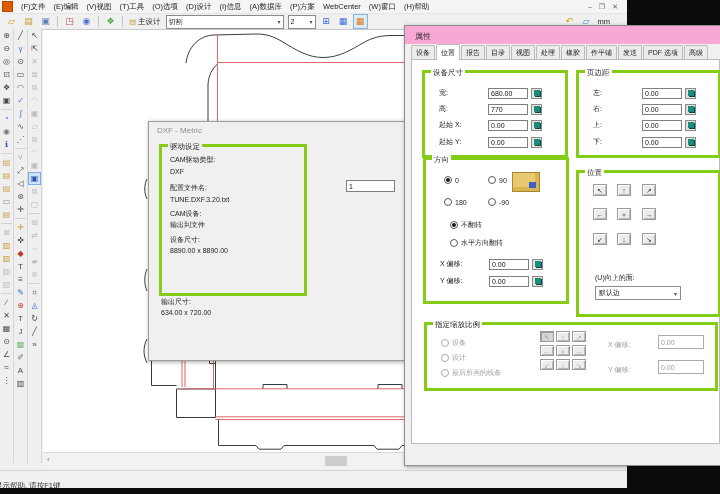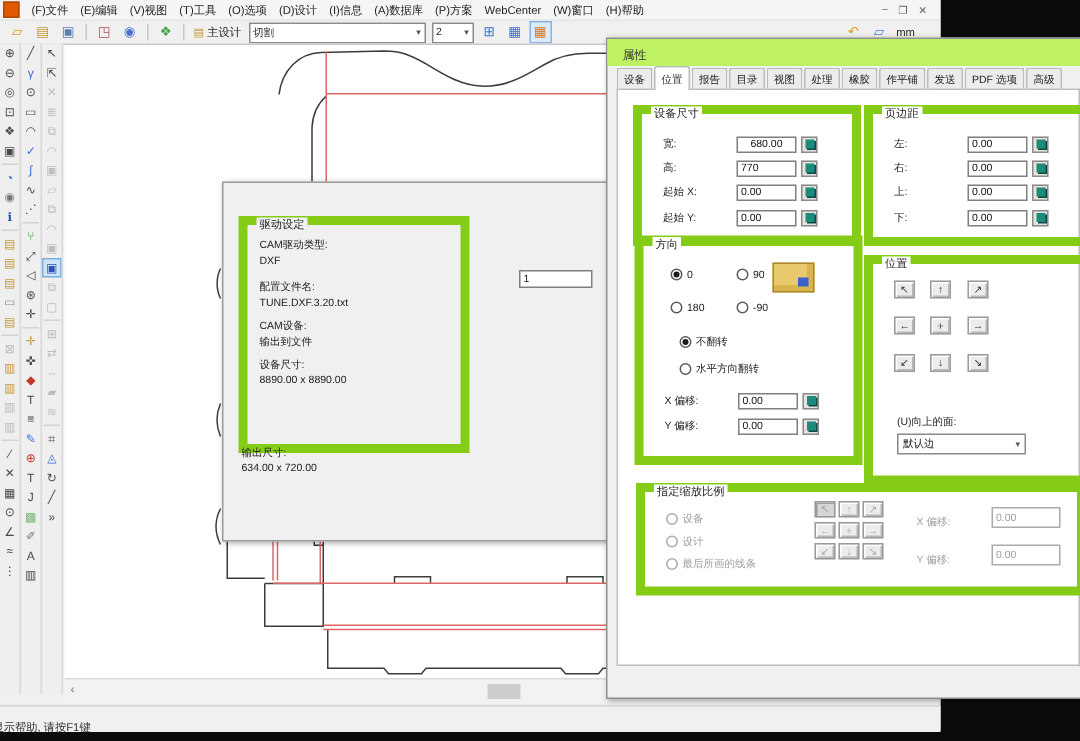--- a/index.html
+++ b/index.html
@@ -40,21 +40,21 @@
   #hscroll{position:absolute;left:43px;top:452px;width:584px;height:16px;background:#f2f2f2;border-top:1px solid #dadada}
   #hscroll .arr{position:absolute;left:4px;top:2px;font-size:8px;color:#777}
   #hscroll .thumb{position:absolute;left:282px;top:3px;width:22px;height:10px;background:#cdcdcd}
 
   
   #statusbar{position:absolute;left:0;top:470px;width:627px;height:17px;background:#f0f0f0;border-top:1px solid #d5d5d5;overflow:hidden}
   #statusbar span{position:relative;left:-5px;top:3px;font-size:7.5px;color:#333}
 
   
   .dialog{position:absolute;background:#f0f0f0;box-shadow:1px 1px 4px rgba(0,0,0,.35)}
-  .group{position:absolute;border:6px solid #84cc16}
+  .group{position:absolute;border:3px solid #84cc16}
   .group>.legend{position:absolute;top:-5px;left:6px;padding:0 2px;font-size:7.5px;color:#222;line-height:9px}
   .radio{width:8px;height:8px;border:1px solid #5a5a5a;border-radius:50%;background:#fff;display:inline-block;flex:0 0 auto;box-sizing:border-box}
   .radio.on::after{content:"";display:block;width:4px;height:4px;margin:1px;background:#1a1a1a;border-radius:50%}
   .radio.dis{border-color:#ababab}
   .checkbox{width:8px;height:8px;border:1px solid #5a5a5a;background:#fff;display:inline-block;flex:0 0 auto;box-sizing:border-box}
   .radio-row{display:flex;align-items:center;gap:3px;font-size:7px;color:#222}
   .radio-row.dis{color:#9f9f9f}
   .field-input{height:11px;background:#fff;border:1px solid #7f7f7f;font-size:7px;color:#111;padding:0 2px;box-sizing:border-box;font-family:inherit}
   .keypad{width:11px;height:11px;background:#e6e3dc;border:1px solid #8a8a8a;display:flex;align-items:center;justify-content:center;box-sizing:border-box}
   .keypad i{width:6px;height:6px;background:#1d8a7e;box-shadow:1px 1px 0 #0a4b44;display:block}
@@ -65,21 +65,21 @@
   .gbtn.dis{color:#aaa}
 
   
   #dxf{left:148px;top:121px;width:262px;height:238px;border:1px solid #9c9c9c;z-index:5}
   #dxf .titlebar{height:17px;font-size:8px;color:#8f8f8f;padding:4px 0 0 8px;box-sizing:border-box}
   .dxf-line{position:absolute;font-size:7px;color:#222;white-space:nowrap}
   #dxf-scale-input{position:absolute;left:197px;top:58px;width:49px;height:12px}
 
   
   #props{left:404px;top:25px;width:316px;height:439px;border:1px solid #8f8f8f;z-index:10}
-  #props .titlebar{height:18px;background:#bef264;font-size:8px;color:#333;padding:5px 0 0 10px;box-sizing:border-box}
+  #props .titlebar{height:18px;background:#f9a8d4;font-size:8px;color:#333;padding:5px 0 0 10px;box-sizing:border-box}
   #prop-tabs{position:absolute;left:6px;top:19px;height:15px;display:flex;align-items:flex-end}
   .tab{font-size:7px;color:#222;padding:2px 4px 2px;background:#ececec;border:1px solid #bcbcbc;border-bottom:none;border-radius:2px 2px 0 0;margin-right:1px;white-space:nowrap}
   .tab.active{background:#fff;position:relative;z-index:2;padding-top:3px}
   #prop-content{position:absolute;left:6px;top:33px;width:309px;height:385px;background:#fff;border:1px solid #bcbcbc;box-sizing:border-box;z-index:1}
   #prop-content .group>.legend{background:#fff}
   #dxf .group>.legend{background:#f0f0f0}
   #orient-preview{position:absolute;left:86px;top:12px;width:26px;height:18px;background:#e9c96d;border:1px solid #a8882f;box-shadow:inset -4px -4px 0 #d9b44f}
   #orient-preview::after{content:"";position:absolute;right:3px;bottom:3px;width:7px;height:6px;background:#3a62c8}
   #side-up-dd{position:absolute;left:16px;top:113px;width:86px;height:14px}
   .combo{background:#fff;border:1px solid #8a8a8a;display:flex;align-items:center;font-size:7px;color:#222;padding:0 3px;box-sizing:border-box}
@@ -254,20 +254,23 @@
     <span class="arr">‹</span>
     <span class="thumb"></span>
   </div>
 
   <div id="statusbar">
     <span>显示帮助, 请按F1键</span>
   </div>
 </div>
 
 <div id="dxf" class="dialog">
+  <div class="titlebar">
+    <span>DXF - Metric</span>
+  </div>
 
   <div class="group" style="left:10px;top:22px;width:142px;height:146px">
     <span class="legend">驱动设定</span>
     <div id="driver-rows">
         <div style="position: absolute; left: 8px; top: 8px; font-size: 7px; color: rgb(34, 34, 34);">CAM驱动类型:</div>
         <div style="position: absolute; left: 8px; top: 21px; font-size: 7px; color: rgb(34, 34, 34);">DXF</div>
         <div style="position: absolute; left: 8px; top: 36px; font-size: 7px; color: rgb(34, 34, 34);">配置文件名:</div>
         <div style="position: absolute; left: 8px; top: 49px; font-size: 7px; color: rgb(34, 34, 34);">TUNE.DXF.3.20.txt</div>
         <div style="position: absolute; left: 8px; top: 62px; font-size: 7px; color: rgb(34, 34, 34);">CAM设备:</div>
         <div style="position: absolute; left: 8px; top: 73px; font-size: 7px; color: rgb(34, 34, 34);">输出到文件</div>
@@ -300,21 +303,21 @@
       <span class="tab">高级</span>
     </div>
 
   <div id="prop-content">
 
     <div class="group" style="left:10px;top:10px;width:140px;height:82px">
       <span class="legend">设备尺寸</span>
       <div id="devsize-rows">
           <div class="frow" style="left: 14px; top: 14px;">
             <span class="flabel">宽:</span>
-            <input class="field-input" readonly="" value="680.00" style="width: 40px; text-align: center;">
+            <input class="field-input" readonly="" value="680.00" style="width: 40px;">
             <span class="keypad">
               <i></i>
             </span>
           </div>
           <div class="frow" style="left: 14px; top: 30px;">
             <span class="flabel">高:</span>
             <input class="field-input" readonly="" value="770" style="width: 40px;">
             <span class="keypad">
               <i></i>
             </span>

